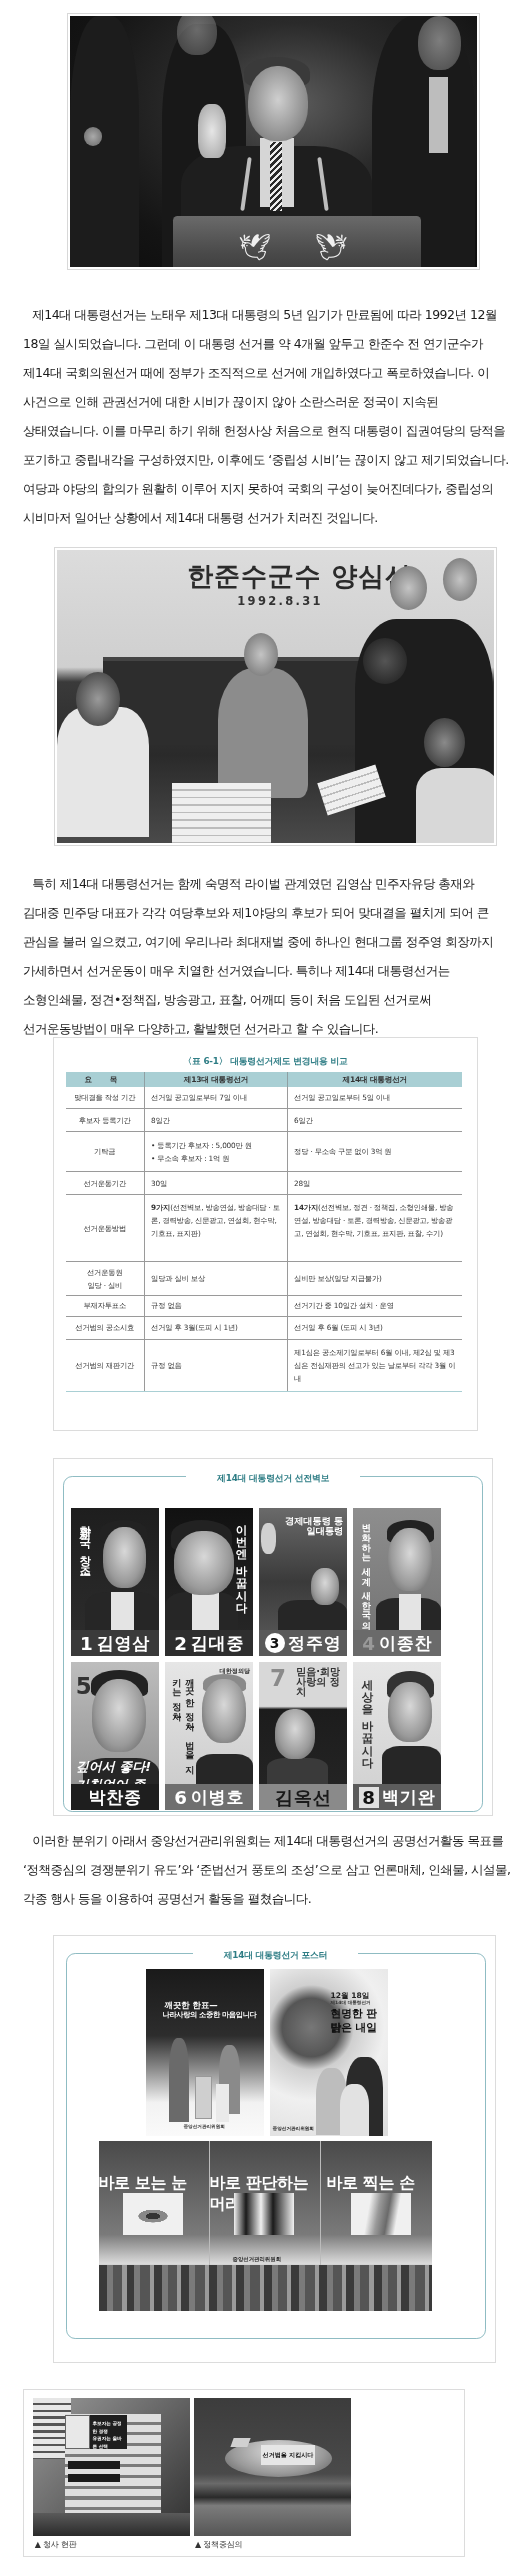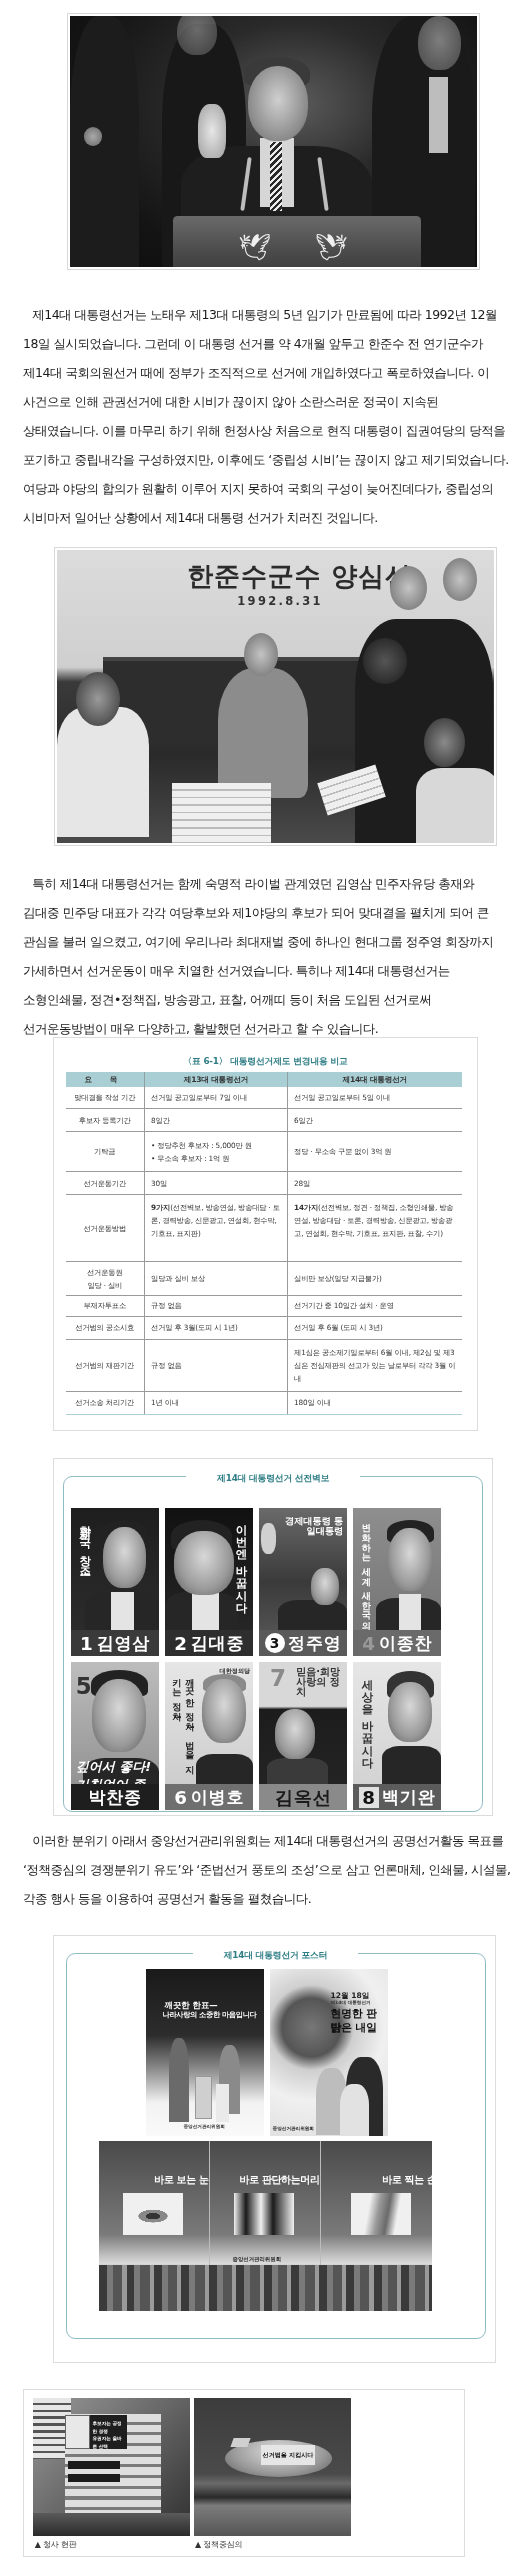--- a/index.html
+++ b/index.html
@@ -70,21 +70,21 @@
   .poster .hslogan { position: absolute; font-weight: bold; font-size: 8.4px; color: #fff; }
 
   
   .poster-box { position: absolute; left: 53px; top: 1935px; width: 443px; height: 428px; border: 0.8px solid #dcdcdc; background: #fff; }
   .poster-inner { position: absolute; left: 11.5px; top: 17px; width: 420px; height: 386px; border: 1.1px solid #8fbcc3; border-radius: 9.2px; padding-left: 24px; }
   .campaign-a { position: absolute; left: 79px; top: 15.3px; width: 118px; height: 167px; background: linear-gradient(#1a1a1a 0%, #2d2d2d 40%, #8c8c8c 60%, #f2f2f2 80%, #fafafa 100%); overflow: hidden; }
   .campaign-b { position: absolute; left: 203px; top: 15.3px; width: 118px; height: 167px; background: radial-gradient(circle at 35% 35%, #777 0%, #555 22%, #cfcfcf 32%, #f0f0f0 55%, #dcdcdc 100%); overflow: hidden; }
   .campaign-wide { position: absolute; left: 32px; top: 187px; width: 333px; height: 170px; background: linear-gradient(#4a4a4a, #7a7a7a 55%, #dadada 72%, #5a5a5a 85%, #3a3a3a 100%); overflow: hidden; }
   .wide-panel { position: absolute; top: 0; height: 100%; width: 111px; border-right: 0.8px solid #bbb; }
   .wide-panel:last-child { border-right: none; }
-  .wide-panel .wtitle { position: absolute; top: 32px; width: 100%; text-align: right; color: #fff; font-weight: bold; font-size: 10px; letter-spacing: -0.4px; }
+  .wide-panel .wtitle { position: absolute; top: 32px; width: 100%; text-align: left; color: #fff; font-weight: bold; font-size: 16px; letter-spacing: -0.4px; }
   .wide-panel .wimg { position: absolute; top: 52px; left: 24.5px; width: 60px; height: 42px; background: #f0f0f0; }
   .camp-text { position: absolute; color: #fff; font-weight: bold; }
 
   
   .bottom-box { position: absolute; left: 23px; top: 2389px; width: 442px; height: 168px; border: 0.8px solid #dcdcdc; background: #fff; }
   .bphoto { position: absolute; top: 8.4px; width: 157px; height: 138px; overflow: hidden; }
   .bphoto.a { left: 9.2px; background: linear-gradient(135deg, #9a9a9a, #5a5a5a 60%, #2f2f2f); }
   .bphoto.b { left: 170px; background: linear-gradient(#3c3c3c 0%, #4a4a4a 55%, #6a6a6a 62%, #2a2a2a 72%, #7c7c7c 78%, #555 100%); }
   .caption { position: absolute; top: 149px; font-size: 8px; color: #333; letter-spacing: -0.2px; }
   .caption.a { left: 10.7px; }
@@ -162,21 +162,21 @@
         <td>선거일 공고일로부터 5일 이내</td>
       </tr>
       <tr style="height:23px;">
         <td class="k">후보자 등록기간</td>
         <td>8일간</td>
         <td>6일간</td>
       </tr>
       <tr style="height:40px;">
         <td class="k">기탁금</td>
         <td>
-          <span class="bullet">• 정당추천 후보자 : 5,000만 원</span>
+          <span class="bullet">• 등록기간 후보자 : 5,000만 원</span>
           <span class="bullet">• 무소속 후보자 : 1억 원</span>
         </td>
         <td>정당 · 무소속 구분 없이 3억 원</td>
       </tr>
       <tr style="height:23px;">
         <td class="k">선거운동기간</td>
         <td>30일</td>
         <td>28일</td>
       </tr>
       <tr style="height:67px;">
@@ -199,25 +199,20 @@
       </tr>
       <tr style="height:23px;">
         <td class="k">선거범의 공소시효</td>
         <td>선거일 후 3월(도피 시 1년)</td>
         <td>선거일 후 6월 (도피 시 3년)</td>
       </tr>
       <tr style="height:52px;">
         <td class="k">선거범의 재판기간</td>
         <td>규정 없음</td>
         <td>제1심은 공소제기일로부터 6월 이내, 제2심 및 제3심은 전심재판의 선고가 있는 날로부터 각각 3월 이내</td>
-      </tr>
-      <tr style="height:23px;">
-        <td class="k">선거소송 처리기간</td>
-        <td>1년 이내</td>
-        <td>180일 이내</td>
       </tr>
     </tbody>
   </table>
 </div>
 
 <div class="cand-box">
   <div class="cand-inner">
     <div class="box-title"><span>제14대 대통령선거 선전벽보</span></div>
     <div class="cand-grid">
 

